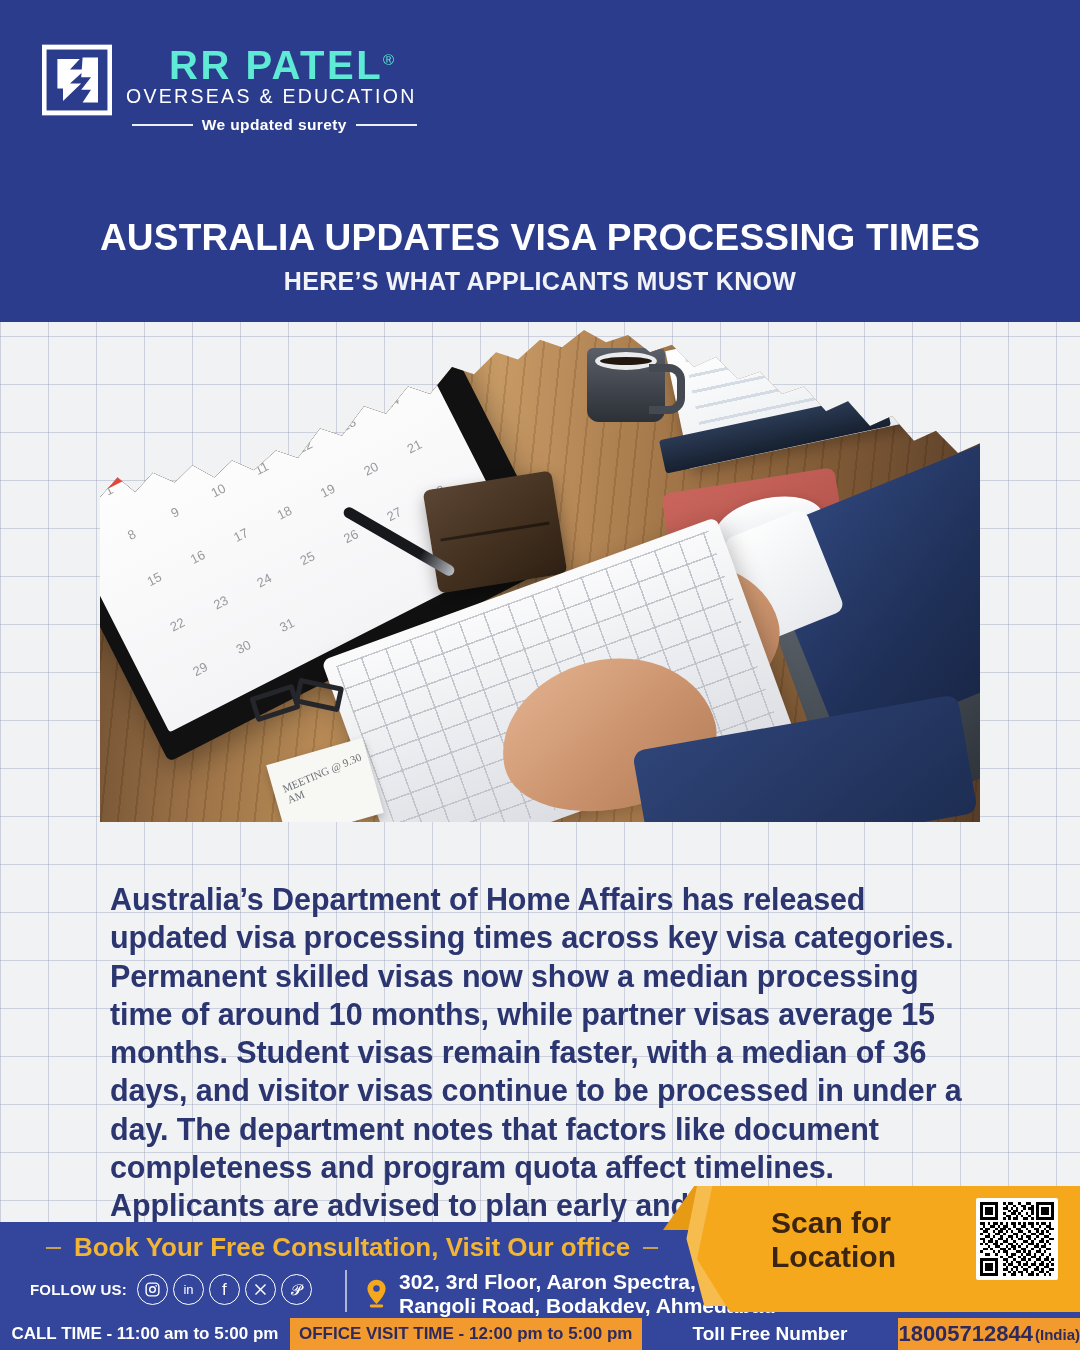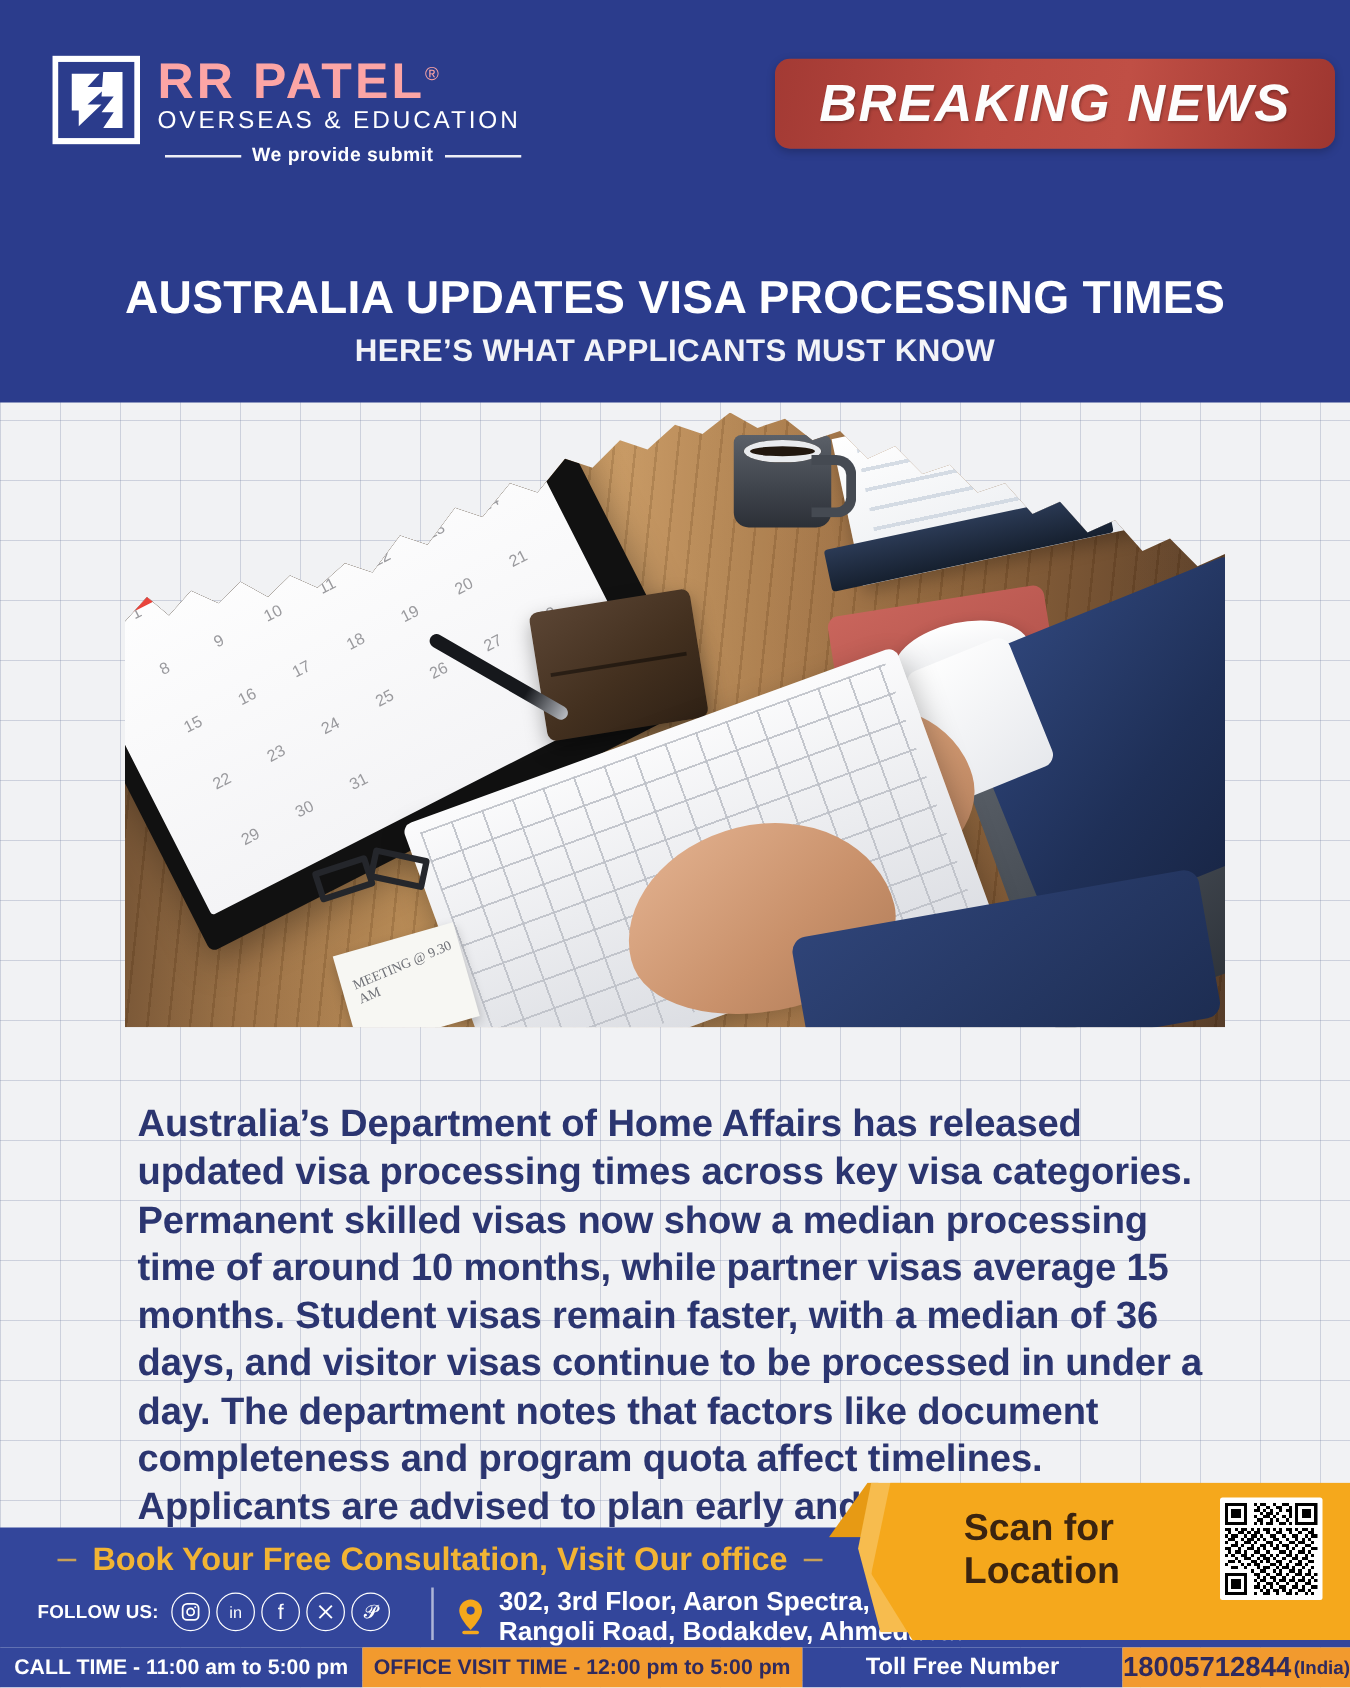--- a/index.html
+++ b/index.html
@@ -23,22 +23,22 @@
 
   
   .header {
     position:absolute; left:0; top:0; width:1080px; height:322px;
     background:#2B3C8C;
   }
   .logo-wrap { position:absolute; left:42px; top:44px; display:flex; align-items:flex-start; }
   .logo-mark { width:70px; height:72px; flex:0 0 auto; }
   .logo-text { margin-left:14px; padding-top:2px; }
   .logo-name {
-    color:#fca5a5; font-size:40px; font-weight:bold; letter-spacing:2.5px;
-    line-height:.96; position:relative; display:inline-block;
+    color:#5eead4; font-size:40px; font-weight:bold; letter-spacing:2.5px;
+    line-height:.96; position:relative; display:inline-block;margin-left:43px;
   }
   .logo-reg { font-size:15px; vertical-align:super; letter-spacing:0; font-weight:normal; }
   .logo-sub {
     color:#fff; font-size:19.5px; letter-spacing:2.3px; margin-top:3px; line-height:1;
   }
   .logo-tag {
     display:flex; align-items:center; gap:9px; margin-top:9px; padding-left:6px;
   }
   .logo-tag .ln { height:2px; background:#fff; flex:1 1 auto; opacity:.92; }
   .logo-tag span.tagtext {
@@ -273,29 +273,26 @@
         <path d="M62 20 H78 V80 H62 L74 62 H58 L74 44 H58 Z" fill="#ffffff" opacity="0"></path>
         <path d="M58 18 L80 18 L80 82 L58 82 L70 64 L56 64 L70 46 L56 46 Z" fill="#ffffff"></path>
       </svg>
       <div class="logo-text">
         <div class="logo-name">
           <span>RR PATEL</span><span class="logo-reg">®</span>
         </div>
         <div class="logo-sub">OVERSEAS &amp; EDUCATION</div>
         <div class="logo-tag">
           <span class="ln"></span>
-          <span class="tagtext">We provide submit</span>
+          <span class="tagtext">We updated surety</span>
           <span class="ln"></span>
         </div>
       </div>
     </div>
 
-    <div class="breaking">
-      <span>BREAKING NEWS</span>
-    </div>
 
     <div class="headline">AUSTRALIA UPDATES VISA PROCESSING TIMES</div>
     <div class="subheadline">HERE’S WHAT APPLICANTS MUST KNOW</div>
   </div>
 
   <svg width="0" height="0" style="position:absolute">
     <defs>
       <clipPath id="tearclip" clipPathUnits="objectBoundingBox">
         <path d="M0,0.34 L0.02,0.30 L0.04,0.33 L0.06,0.29 L0.085,0.31 L0.105,0.275 L0.13,0.30
                  L0.15,0.265 L0.175,0.285 L0.20,0.245 L0.225,0.26 L0.25,0.20 L0.275,0.215

